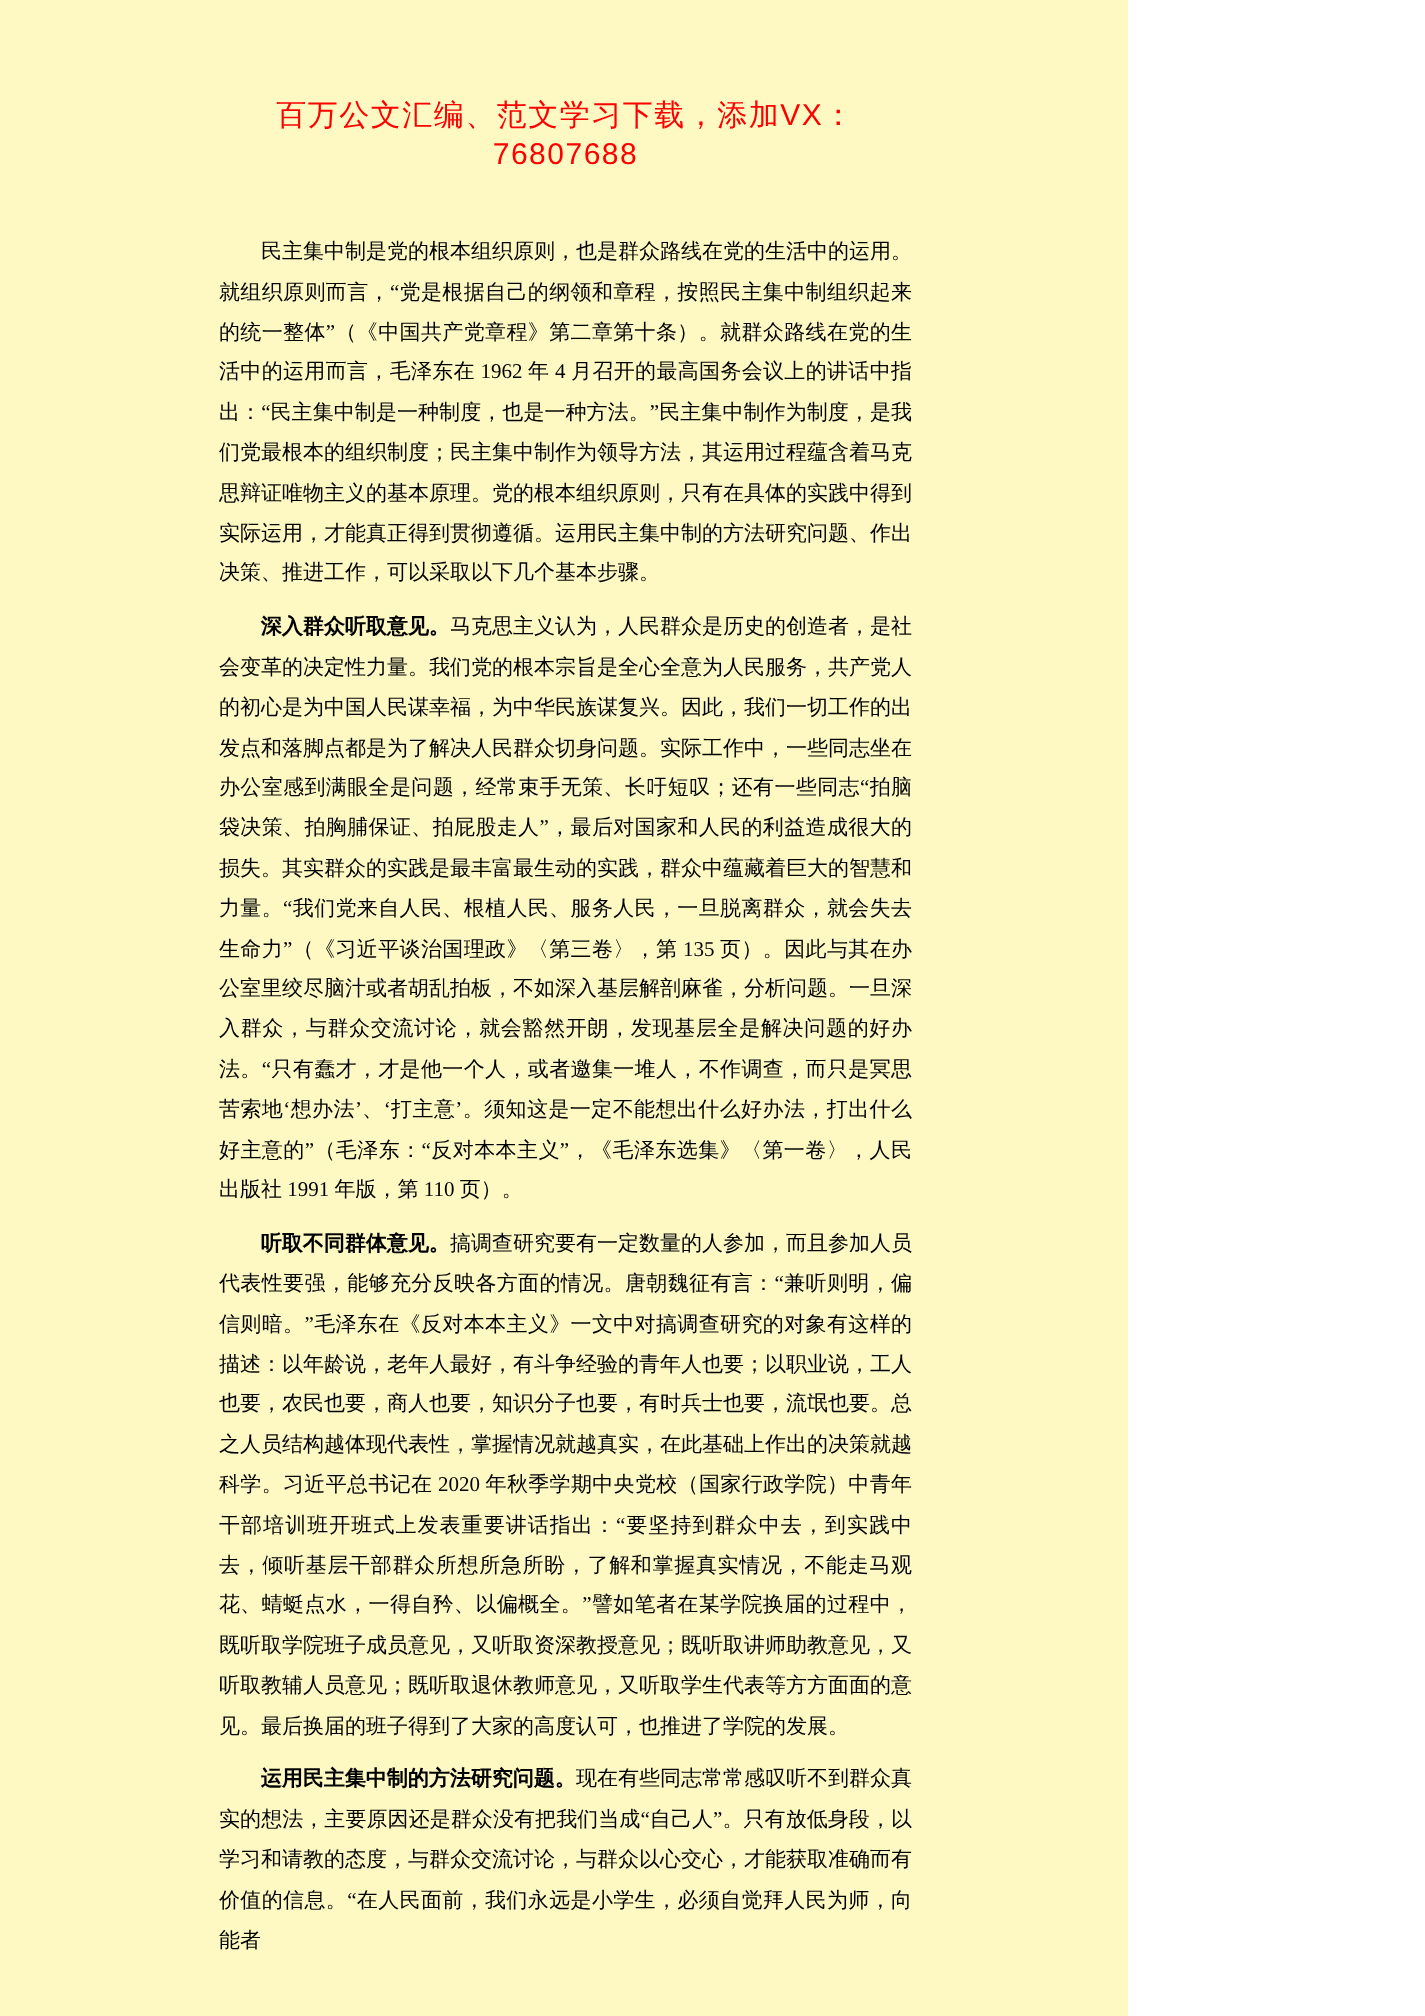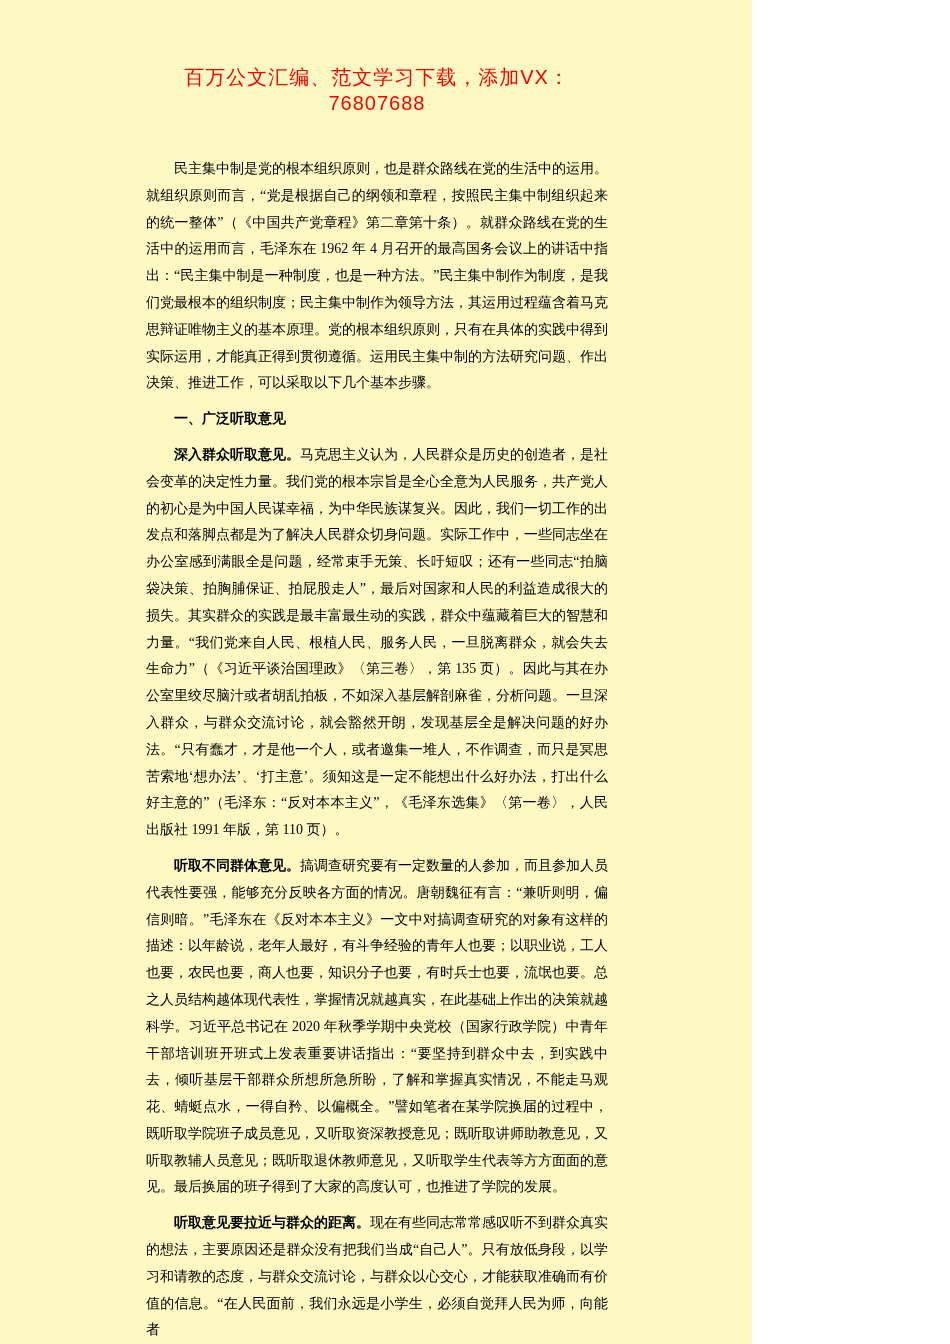--- a/index.html
+++ b/index.html
@@ -54,31 +54,28 @@
   <div class="notice">
     <span>百万公文汇编、范文学习下载，添加VX：76807688</span>
   </div>
 
   <div class="doc-body">
 
     <p class="para">
       <span>民主集中制是党的根本组织原则，也是群众路线在党的生活中的运用。就组织原则而言，“党是根据自己的纲领和章程，按照民主集中制组织起来的统一整体”（《中国共产党章程》第二章第十条）。就群众路线在党的生活中的运用而言，毛泽东在 1962 年 4 月召开的最高国务会议上的讲话中指出：“民主集中制是一种制度，也是一种方法。”民主集中制作为制度，是我们党最根本的组织制度；民主集中制作为领导方法，其运用过程蕴含着马克思辩证唯物主义的基本原理。党的根本组织原则，只有在具体的实践中得到实际运用，才能真正得到贯彻遵循。运用民主集中制的方法研究问题、作出决策、推进工作，可以采取以下几个基本步骤。</span>
     </p>
 
-    <h2 class="heading">
-      <span>一、广泛听取意见</span>
-    </h2>
 
     <p class="para">
       <strong class="lead">深入群众听取意见。</strong><span>马克思主义认为，人民群众是历史的创造者，是社会变革的决定性力量。我们党的根本宗旨是全心全意为人民服务，共产党人的初心是为中国人民谋幸福，为中华民族谋复兴。因此，我们一切工作的出发点和落脚点都是为了解决人民群众切身问题。实际工作中，一些同志坐在办公室感到满眼全是问题，经常束手无策、长吁短叹；还有一些同志“拍脑袋决策、拍胸脯保证、拍屁股走人”，最后对国家和人民的利益造成很大的损失。其实群众的实践是最丰富最生动的实践，群众中蕴藏着巨大的智慧和力量。“我们党来自人民、根植人民、服务人民，一旦脱离群众，就会失去生命力”（《习近平谈治国理政》〈第三卷〉，第 135 页）。因此与其在办公室里绞尽脑汁或者胡乱拍板，不如深入基层解剖麻雀，分析问题。一旦深入群众，与群众交流讨论，就会豁然开朗，发现基层全是解决问题的好办法。“只有蠢才，才是他一个人，或者邀集一堆人，不作调查，而只是冥思苦索地‘想办法’、‘打主意’。须知这是一定不能想出什么好办法，打出什么好主意的”（毛泽东：“反对本本主义”，《毛泽东选集》〈第一卷〉，人民出版社 1991 年版，第 110 页）。</span>
     </p>
 
     <p class="para">
       <strong class="lead">听取不同群体意见。</strong><span>搞调查研究要有一定数量的人参加，而且参加人员代表性要强，能够充分反映各方面的情况。唐朝魏征有言：“兼听则明，偏信则暗。”毛泽东在《反对本本主义》一文中对搞调查研究的对象有这样的描述：以年龄说，老年人最好，有斗争经验的青年人也要；以职业说，工人也要，农民也要，商人也要，知识分子也要，有时兵士也要，流氓也要。总之人员结构越体现代表性，掌握情况就越真实，在此基础上作出的决策就越科学。习近平总书记在 2020 年秋季学期中央党校（国家行政学院）中青年干部培训班开班式上发表重要讲话指出：“要坚持到群众中去，到实践中去，倾听基层干部群众所想所急所盼，了解和掌握真实情况，不能走马观花、蜻蜓点水，一得自矜、以偏概全。”譬如笔者在某学院换届的过程中，既听取学院班子成员意见，又听取资深教授意见；既听取讲师助教意见，又听取教辅人员意见；既听取退休教师意见，又听取学生代表等方方面面的意见。最后换届的班子得到了大家的高度认可，也推进了学院的发展。</span>
     </p>
 
     <p class="para">
-      <strong class="lead">听取意见要拉近与群众的距离。</strong><span>现在有些同志常常感叹听不到群众真实的想法，主要原因还是群众没有把我们当成“自己人”。只有放低身段，以学习和请教的态度，与群众交流讨论，与群众以心交心，才能获取准确而有价值的信息。“在人民面前，我们永远是小学生，必须自觉拜人民为师，向能者</span>
+      <strong class="lead">运用民主集中制的方法研究问题。</strong><span>现在有些同志常常感叹听不到群众真实的想法，主要原因还是群众没有把我们当成“自己人”。只有放低身段，以学习和请教的态度，与群众交流讨论，与群众以心交心，才能获取准确而有价值的信息。“在人民面前，我们永远是小学生，必须自觉拜人民为师，向能者</span>
     </p>
 
   </div>
 
 </div>
 
 </body></html>

